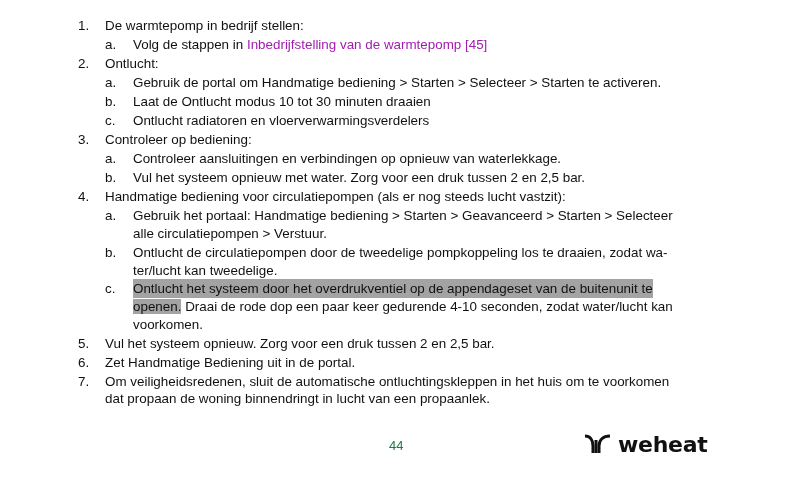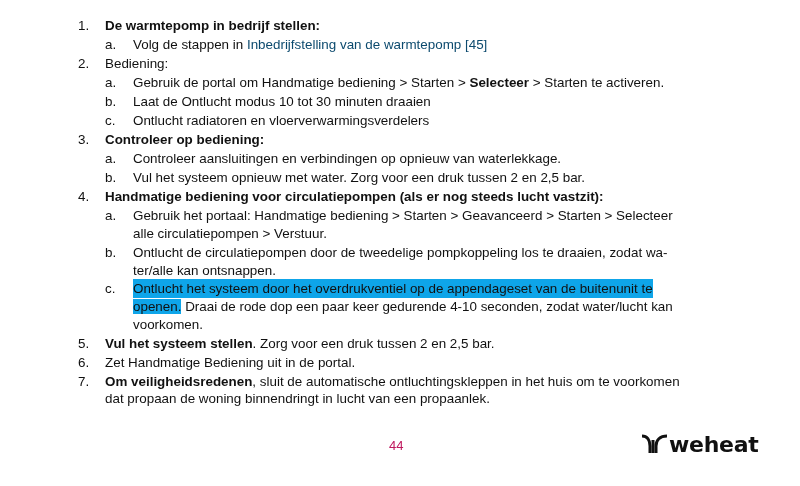--- a/index.html
+++ b/index.html
@@ -6,44 +6,44 @@
   body {
     width: 800px; height: 486px; position: relative; overflow: hidden;
     font-family: "Liberation Sans", sans-serif; font-size: 13.4px; color: #111111;
   }
   .page { position: absolute; left: 0; top: 0; width: 800px; height: 486px; }
   .item { position: absolute; left: 0; height: 19px; line-height: 19px; white-space: nowrap; }
   .num { position: absolute; left: 78px; }
   .sub-letter { position: absolute; left: 105px; }
   .text-l1 { position: absolute; left: 105px; }
   .text-l2 { position: absolute; left: 133px; }
-  b, .bold { font-weight: bold; }
-  .link { color: #0c4a6e; }
-  .hl { background: #0ea5e9; }
-  .page-number { position: absolute; left: 389px; top: 438px; font-size: 13px; color: #be185d; }
-  .logo { position: absolute; left: 641px; top: 431px; height: 26px; display: flex; align-items: center; }
+  b, .bold { font-weight: normal; }
+  .link { color: #a21caf; }
+  .hl { background: #a3a3a3; }
+  .page-number { position: absolute; left: 389px; top: 438px; font-size: 13px; color: #15803d; }
+  .logo { position: absolute; left: 584px; top: 431px; height: 26px; display: flex; align-items: center; gap: 6px; }
   .logo-text { font-size: 22px; font-weight: bold; letter-spacing: -0.3px; color: #111; font-family: "DejaVu Sans", sans-serif; }
 </style>
 </head>
 <body>
 
 <div class="page">
 
   <div class="item" style="top:16px">
     <span class="num">1.</span>
     <span class="text-l1 bold">De warmtepomp in bedrijf stellen:</span>
   </div>
   <div class="item" style="top:35px">
     <span class="sub-letter">a.</span>
     <span class="text-l2"><span>Volg de stappen in </span><span class="link">Inbedrijfstelling van de warmtepomp [45]</span></span>
   </div>
 
   <div class="item" style="top:54px">
     <span class="num">2.</span>
-    <span class="text-l1">Bediening:</span>
+    <span class="text-l1">Ontlucht:</span>
   </div>
   <div class="item" style="top:73px">
     <span class="sub-letter">a.</span>
     <span class="text-l2"><span>Gebruik de portal om Handmatige bediening &gt; Starten &gt; </span><b>Selecteer</b><span> &gt; Starten te activeren.</span></span>
   </div>
   <div class="item" style="top:92px">
     <span class="sub-letter">b.</span>
     <span class="text-l2">Laat de Ontlucht modus 10 tot 30 minuten draaien</span>
   </div>
   <div class="item" style="top:111px">
@@ -73,36 +73,36 @@
     <span class="text-l2">Gebruik het portaal: Handmatige bediening &gt; Starten &gt; Geavanceerd &gt; Starten &gt; Selecteer</span>
   </div>
   <div class="item" style="top:224px">
     <span class="text-l2">alle circulatiepompen &gt; Verstuur.</span>
   </div>
   <div class="item" style="top:243px">
     <span class="sub-letter">b.</span>
     <span class="text-l2">Ontlucht de circulatiepompen door de tweedelige pompkoppeling los te draaien, zodat wa-</span>
   </div>
   <div class="item" style="top:261px">
-    <span class="text-l2">ter/alle kan ontsnappen.</span>
+    <span class="text-l2">ter/lucht kan tweedelige.</span>
   </div>
   <div class="item" style="top:279px">
     <span class="sub-letter">c.</span>
     <span class="text-l2 hl">Ontlucht het systeem door het overdrukventiel op de appendageset van de buitenunit te</span>
   </div>
   <div class="item" style="top:297px">
     <span class="text-l2"><span class="hl">openen.</span><span> Draai de rode dop een paar keer gedurende 4-10 seconden, zodat water/lucht kan</span></span>
   </div>
   <div class="item" style="top:315px">
     <span class="text-l2">voorkomen.</span>
   </div>
 
   <div class="item" style="top:334px">
     <span class="num">5.</span>
-    <span class="text-l1"><b>Vul het systeem stellen</b><span>. Zorg voor een druk tussen 2 en 2,5 bar.</span></span>
+    <span class="text-l1"><b>Vul het systeem opnieuw</b><span>. Zorg voor een druk tussen 2 en 2,5 bar.</span></span>
   </div>
 
   <div class="item" style="top:353px">
     <span class="num">6.</span>
     <span class="text-l1">Zet Handmatige Bediening uit in de portal.</span>
   </div>
 
   <div class="item" style="top:372px">
     <span class="num">7.</span>
     <span class="text-l1"><b>Om veiligheidsredenen</b><span>, sluit de automatische ontluchtingskleppen in het huis om te voorkomen</span></span>

